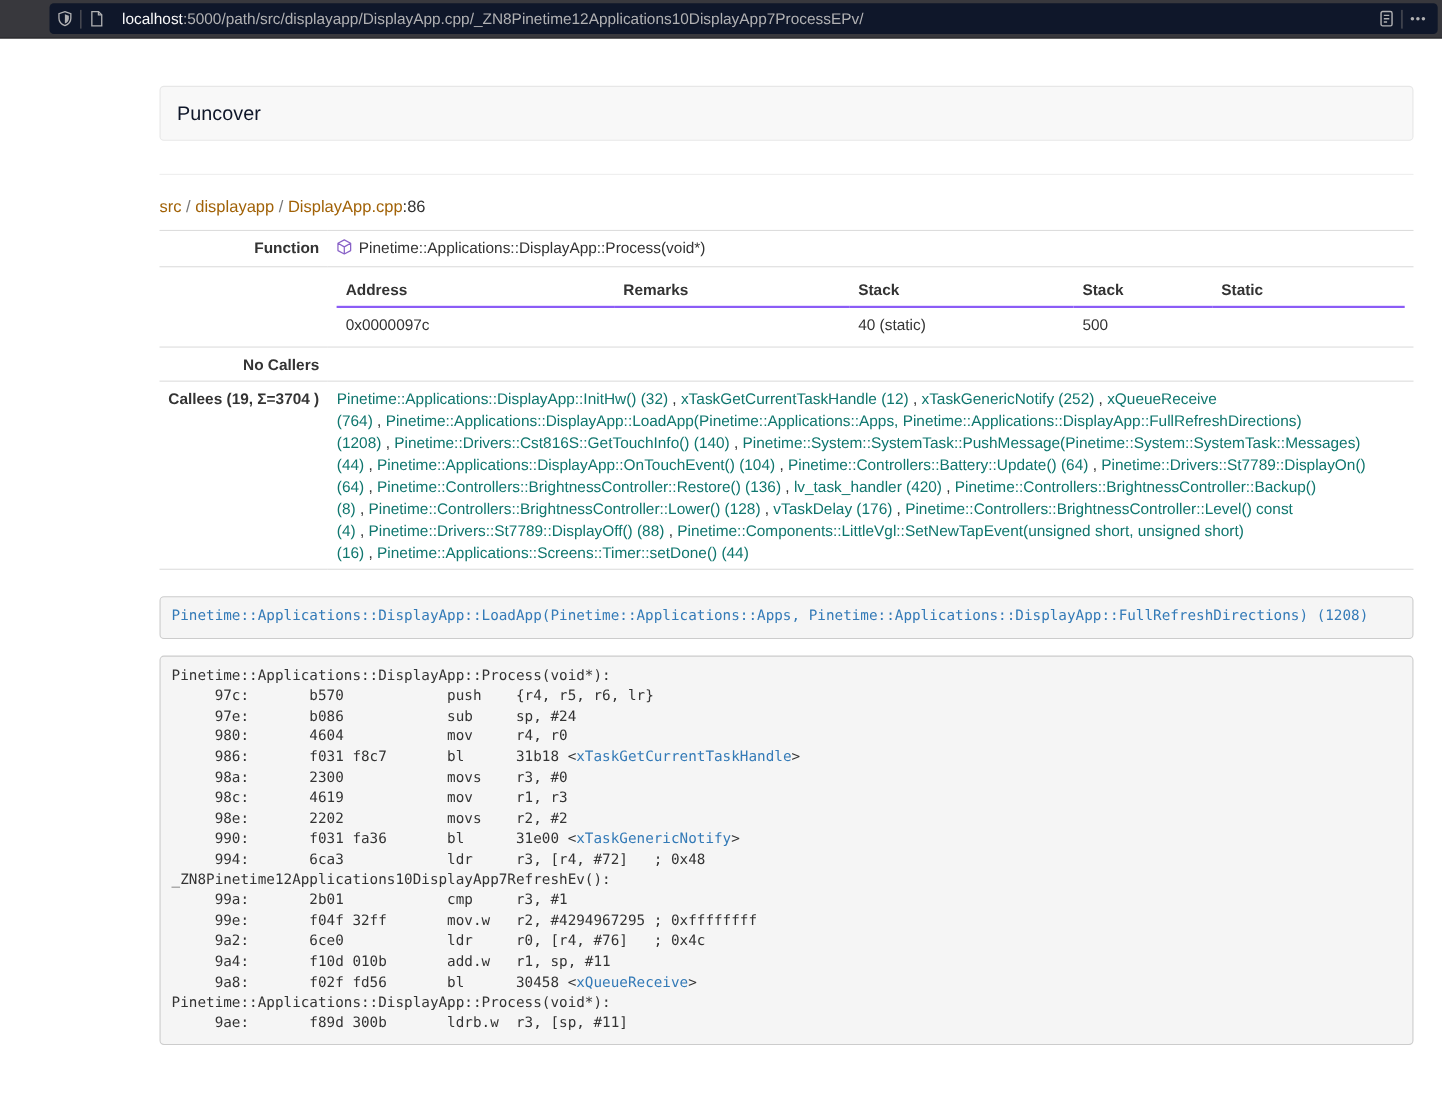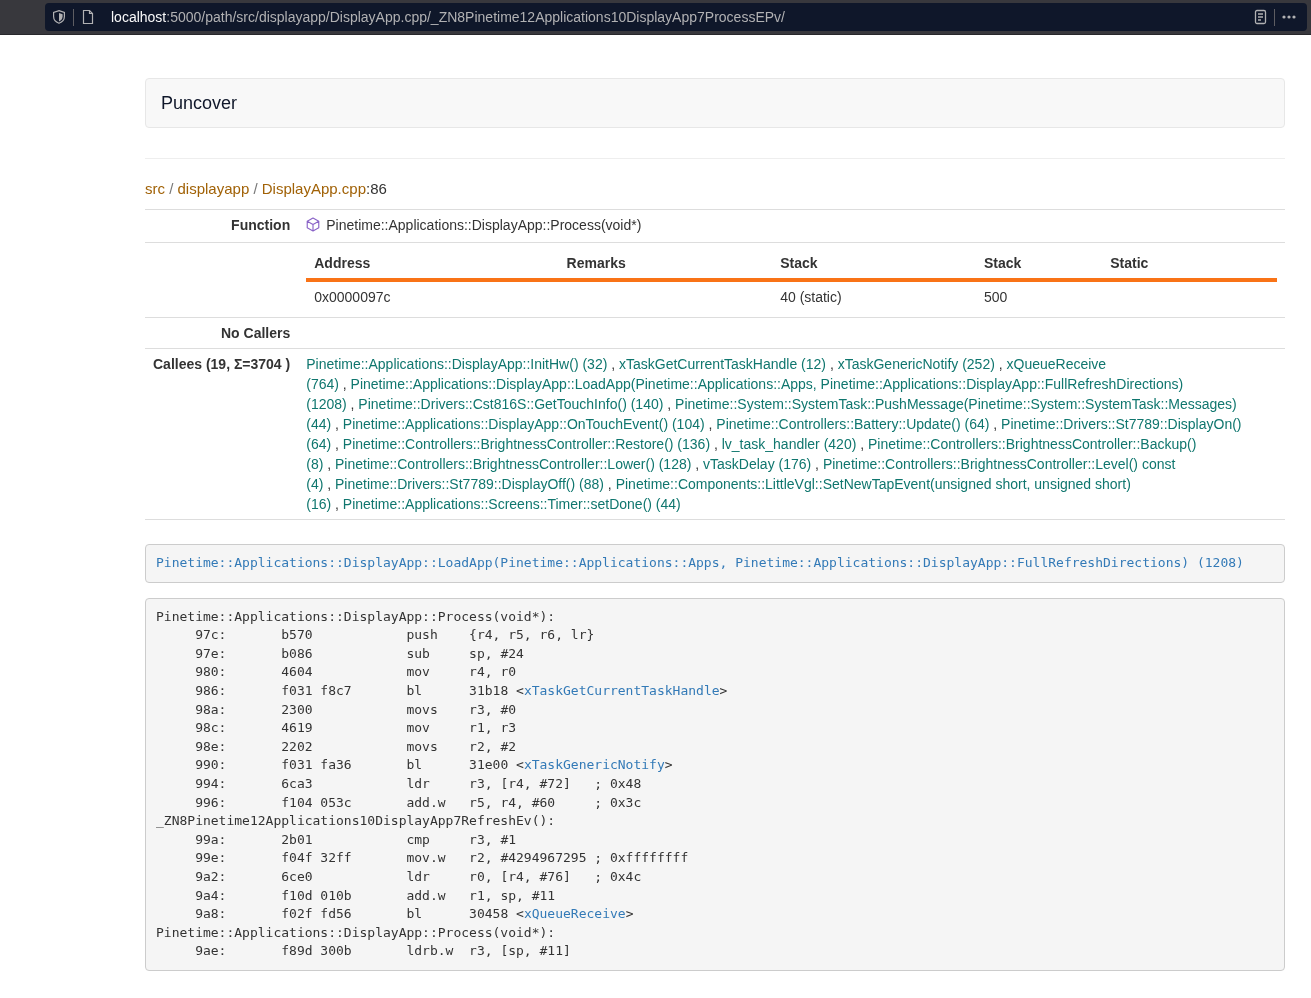--- a/index.html
+++ b/index.html
@@ -39,21 +39,21 @@
     font-weight:bold;line-height:20px;white-space:nowrap;
   }
   table.fn-table > tbody > tr > td{
     border-top:1px solid #ddd;padding:5px 8px;text-align:left;vertical-align:top;line-height:20px;
   }
   .cube{display:inline-block;vertical-align:-2px;margin-right:6px;}
   table.inner{width:100%;border-collapse:collapse;}
   table.inner th{
     border-bottom:2px solid #8b5cf6;padding:5px 8px;text-align:left;font-weight:bold;line-height:20px;
   }
-  table.inner td{border-top:4px solid #f97316;padding:5px 8px;line-height:20px;}
+  table.inner td{border-top:2px solid #f97316;padding:5px 8px;line-height:20px;}
   .callees a{color:#0f766e;text-decoration:none;}
   .callees .csep{color:#333;white-space:pre;}
   
   .codebox{
     background:#f5f5f5;border:1px solid #ccc;border-radius:4px;
     padding:9px 10px;margin:0;
     font-family:"DejaVu Sans Mono","Liberation Mono",monospace;
     font-size:13px;line-height:18.6px;color:#333;
     overflow:hidden;
   }
@@ -169,21 +169,20 @@
       <div class="asm-line">Pinetime::Applications::DisplayApp::Process(void*):</div>
       <div class="asm-line">     97c:	b570      	push	{r4, r5, r6, lr}</div>
       <div class="asm-line">     97e:	b086      	sub	sp, #24</div>
       <div class="asm-line">     980:	4604      	mov	r4, r0</div>
       <div class="asm-line">     986:	f031 f8c7 	bl	31b18 &lt;<a>xTaskGetCurrentTaskHandle</a>&gt;</div>
       <div class="asm-line">     98a:	2300      	movs	r3, #0</div>
       <div class="asm-line">     98c:	4619      	mov	r1, r3</div>
       <div class="asm-line">     98e:	2202      	movs	r2, #2</div>
       <div class="asm-line">     990:	f031 fa36 	bl	31e00 &lt;<a>xTaskGenericNotify</a>&gt;</div>
       <div class="asm-line">     994:	6ca3      	ldr	r3, [r4, #72]	; 0x48</div>
-      <div class="asm-line">     996:	f104 053c 	add.w	r5, r4, #60	; 0x3c</div>
       <div class="asm-line">_ZN8Pinetime12Applications10DisplayApp7RefreshEv():</div>
       <div class="asm-line">     99a:	2b01      	cmp	r3, #1</div>
       <div class="asm-line">     99e:	f04f 32ff 	mov.w	r2, #4294967295	; 0xffffffff</div>
       <div class="asm-line">     9a2:	6ce0      	ldr	r0, [r4, #76]	; 0x4c</div>
       <div class="asm-line">     9a4:	f10d 010b 	add.w	r1, sp, #11</div>
       <div class="asm-line">     9a8:	f02f fd56 	bl	30458 &lt;<a>xQueueReceive</a>&gt;</div>
       <div class="asm-line">Pinetime::Applications::DisplayApp::Process(void*):</div>
       <div class="asm-line">     9ae:	f89d 300b 	ldrb.w	r3, [sp, #11]</div>
     </div>
 

